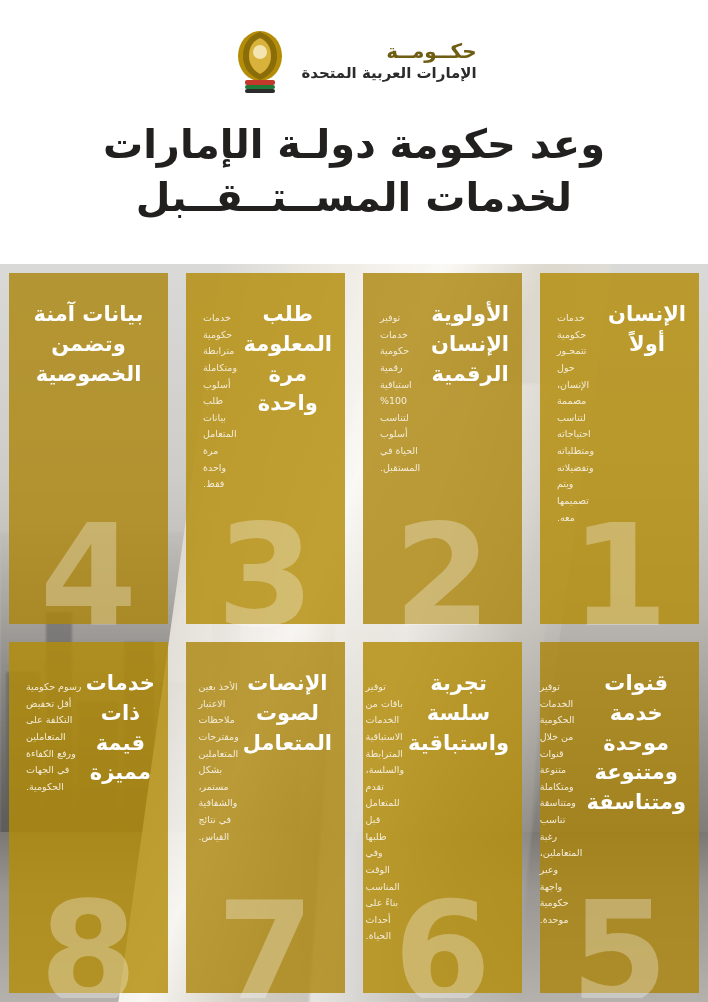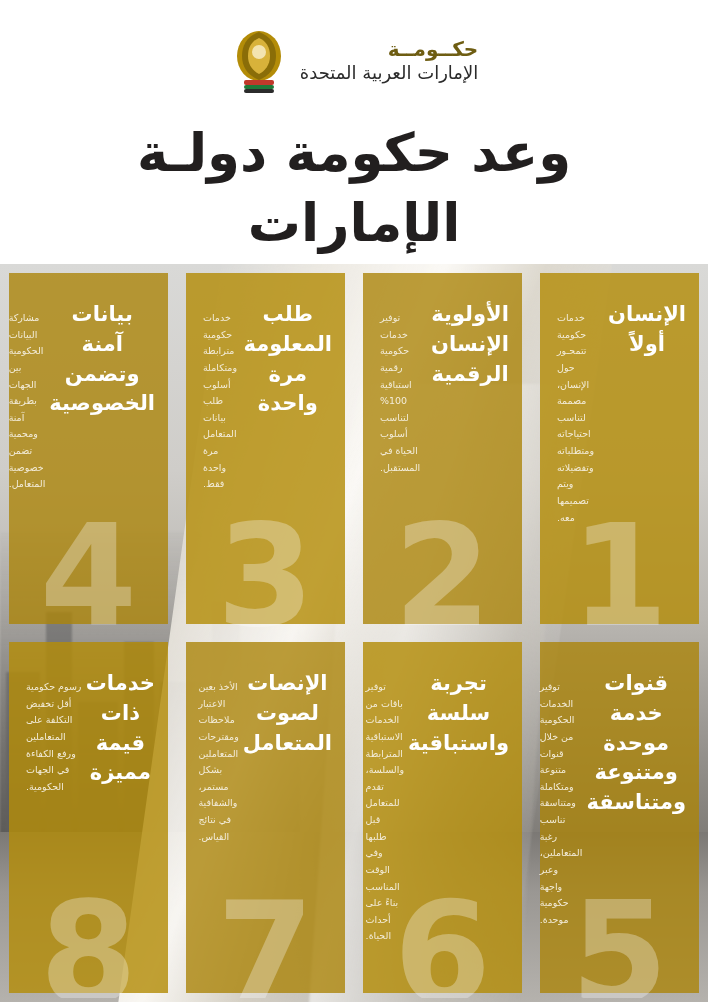--- a/index.html
+++ b/index.html
@@ -42,30 +42,30 @@
     line-height: 1.25;
     color: #7d6a12;
   }
   .emblem-text .line1 {
     font-size: 20px;
     font-weight: bold;
     letter-spacing: 2px;
     color: #6e5d12;
   }
   .emblem-text .line2 {
-    font-size: 18px;
-    font-weight: normal;
+    font-size: 15px;
+    font-weight: bold;
     color: #2b2b2b;
   }
   .main-title {
     margin-top: 22px;
     text-align: center;
     color: #221f1f;
     font-weight: bold;
-    font-size: 53px;
+    font-size: 40px;
     line-height: 1.32;
     letter-spacing: 0px;
     padding: 0 59px;
   }
   .main-title .l1 { display: block; letter-spacing: 1px; }
   .main-title .l2 { display: block; letter-spacing: 4px; }
 
   
   .board {
     position: relative;
@@ -253,21 +253,20 @@
           <h3>طلب المعلومة مرة واحدة</h3>
           <p>خدمات حكومية مترابطة ومتكاملة أسلوب طلب بيانات المتعامل مرة واحدة فقط.</p>
         </div>
       </div>
 
       <div class="cell alt">
         <div class="tint"></div>
         <div class="num">4</div>
         <div class="cell-inner">
           <h3>بيانات آمنة وتضمن الخصوصية</h3>
-          <p>مشاركة البيانات الحكومية بين الجهات بطريقة آمنة ومحمية تضمن خصوصية المتعامل.</p>
         </div>
       </div>
 
       <div class="cell bottom alt">
         <div class="tint"></div>
         <div class="num">5</div>
         <div class="cell-inner">
           <h3>قنوات خدمة موحدة ومتنوعة ومتناسقة</h3>
           <p>توفير الخدمات الحكومية من خلال قنوات متنوعة ومتكاملة ومتناسقة تناسب رغبة المتعاملين، وعبر واجهة حكومية موحدة.</p>
         </div>

